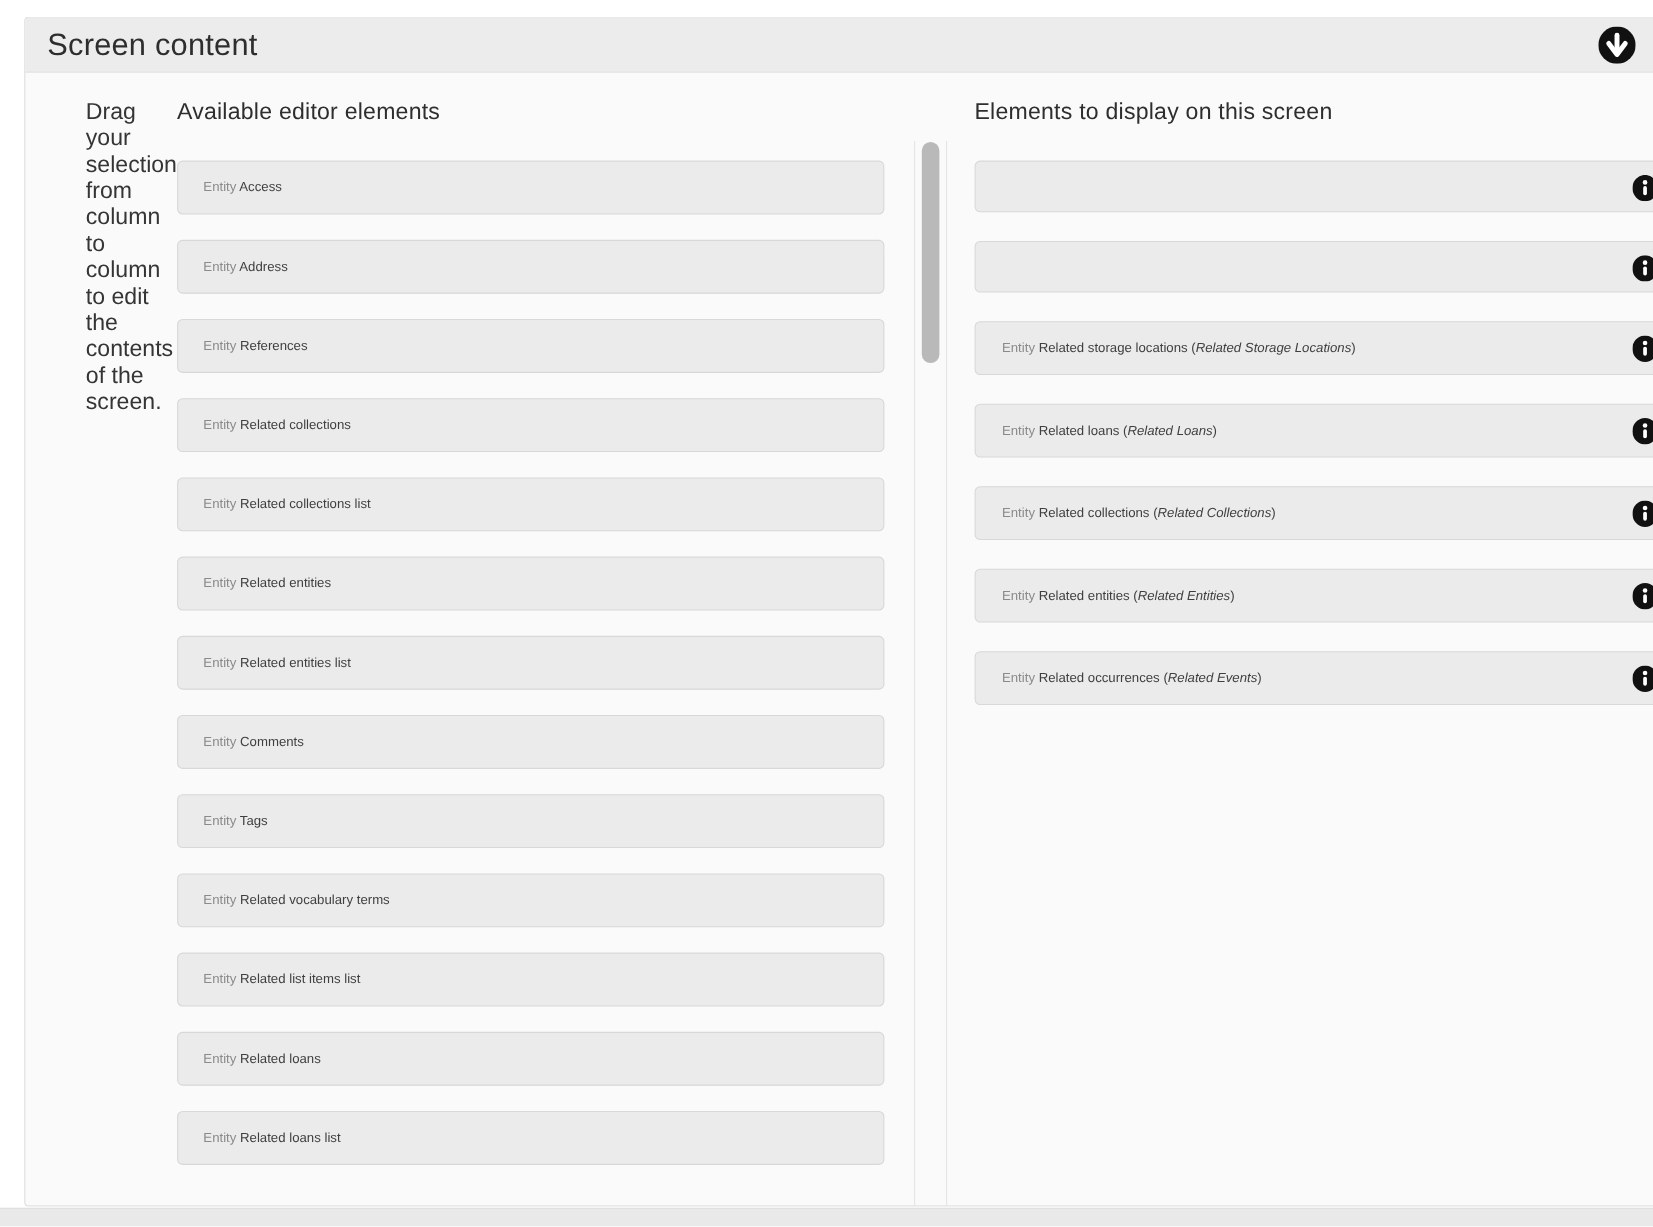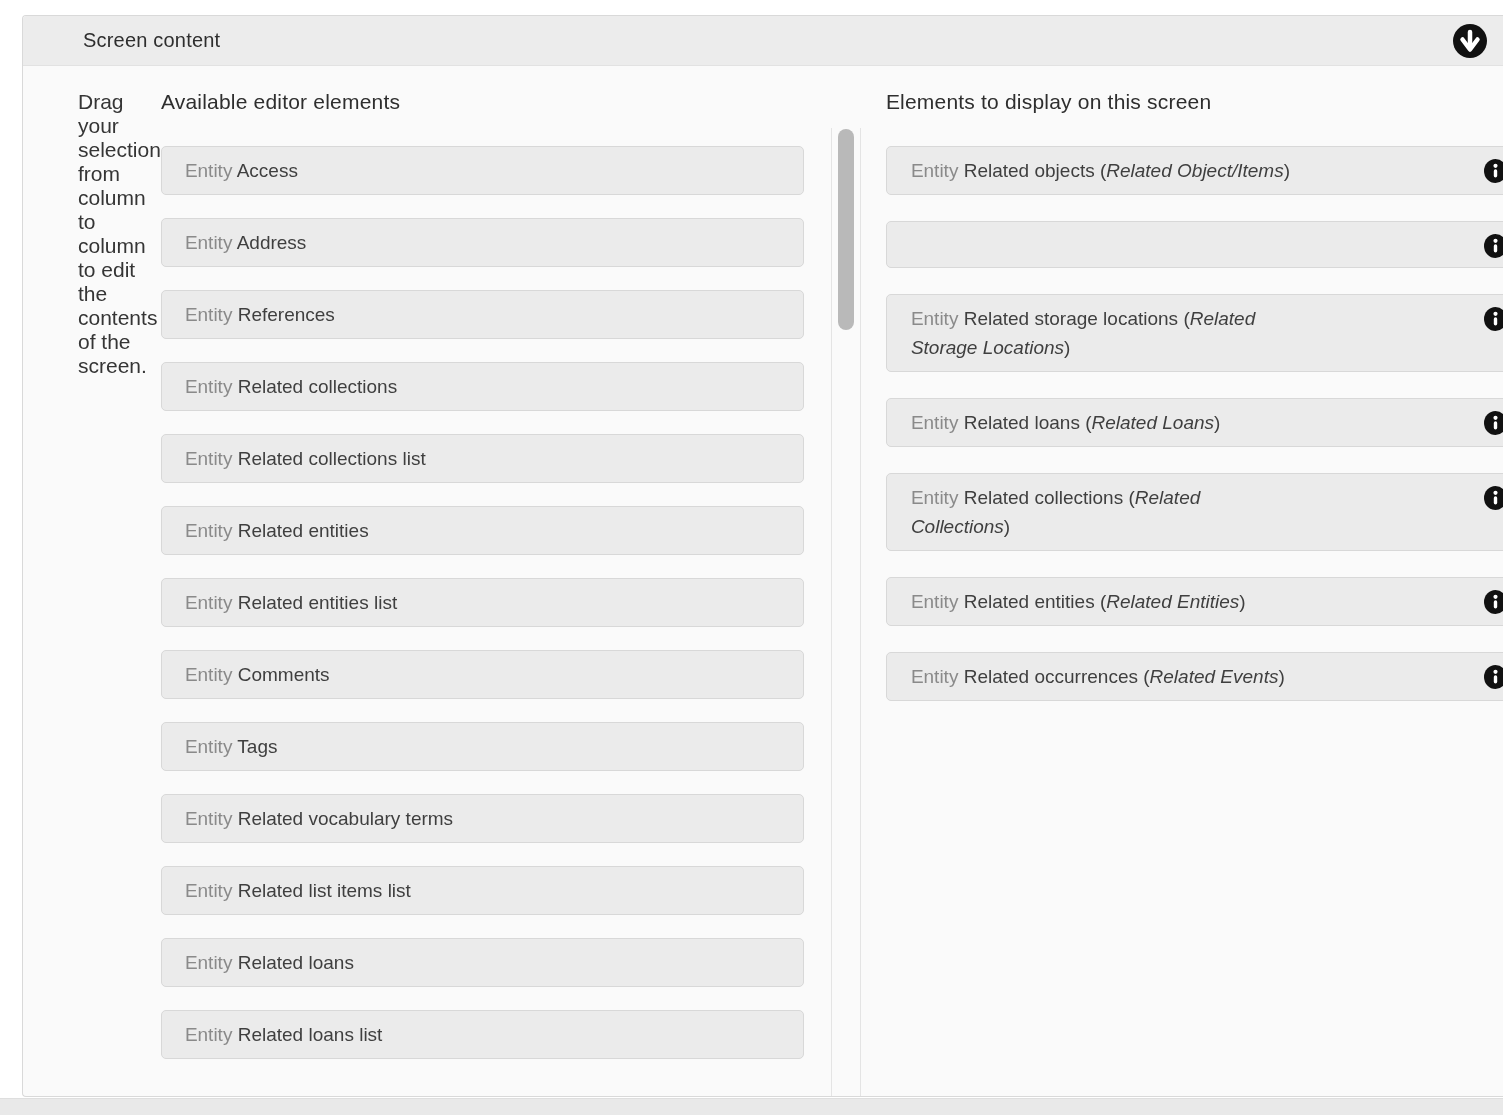--- a/index.html
+++ b/index.html
@@ -22,24 +22,23 @@
     overflow:hidden;
   }
   .panel-header {
     height:50px; flex:0 0 50px;
     background:#ececec;
     border-bottom:1px solid #e2e2e2;
     display:flex; align-items:center;
     padding:0 16px 0 20px;
   }
   .panel-title {
-    font-size:20px;
+    font-size:28px;
     color:#2e2e2e;
     letter-spacing:0.2px;
-    margin-left:40px;
   }
   .collapse-btn {
     margin-left:auto;
     width:34px; height:34px;
     border:none; background:transparent;
     cursor:pointer; padding:0;
     display:flex; align-items:center; justify-content:center;
   }
   .panel-body {
     flex:1;
@@ -71,21 +70,21 @@
   .col-available .col-heading { margin-left:0; }
   .col-selected { width:642px; }
   .list { list-style:none; }
   .element-item {
     background:#ebebeb;
     border:1px solid #d8d8d8;
     border-radius:5px;
     min-height:47px;
     padding:9px 60px 9px 23px;
     margin-bottom:23px;
-    font-size:19px;
+    font-size:12px;
     line-height:29px;
     color:#3f3f3f;
     position:relative;
     cursor:grab;
   }
   .col-selected .element-item { margin-bottom:26px; padding-left:24px; }
   .element-item .prefix { color:#8a8a8a; }
   .item-text { max-width:385px; }
   .alias-italic { font-style:italic; }
   .info-btn {
@@ -202,21 +201,20 @@
       </div>
 
       <div class="scroll-track">
         <div class="scroll-thumb"></div>
       </div>
 
       <div class="col col-selected">
         <div class="col-heading">Elements to display on this screen</div>
         <ul class="list" id="right-list">
   <li class="element-item">
-    <div class="item-text"><span class="prefix">Entity</span> <span>Related objects</span> <span style="white-space:normal;"><span>(</span><span class="alias-italic">Related Object/Items</span><span>)</span></span></div>
     <button class="info-btn">
       <span style="display:flex;">
         <svg width="23" height="24" viewBox="0 0 23 24">
           <ellipse cx="11.5" cy="12" rx="11.5" ry="12" fill="#111111"></ellipse>
           <circle cx="11.5" cy="6.8" r="2.1" fill="#ffffff"></circle>
           <rect x="9.8" y="10.2" width="3.4" height="8.2" rx="1.7" fill="#ffffff"></rect>
         </svg>
       </span>
     </button>
   </li>

